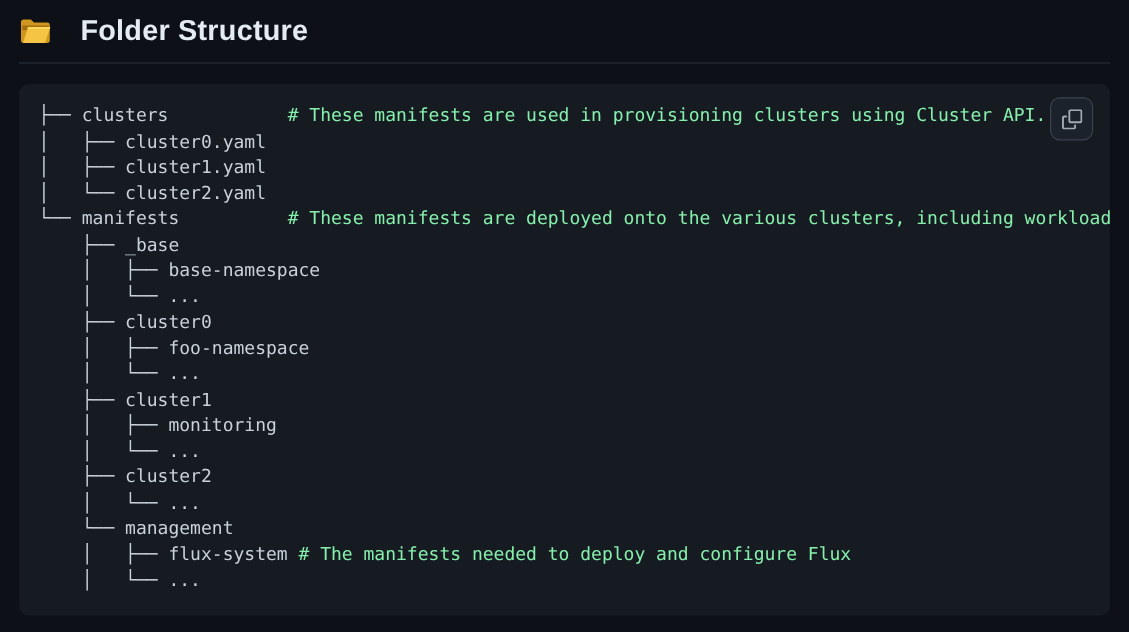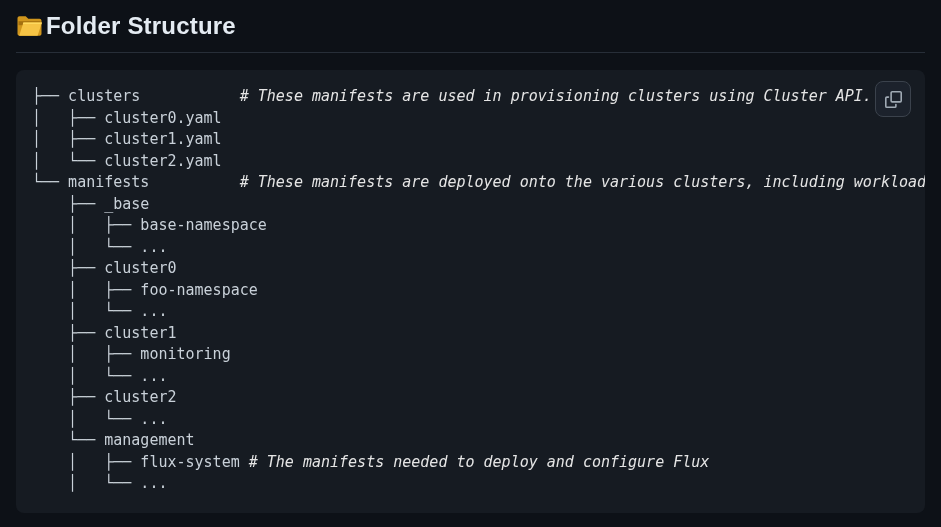--- a/index.html
+++ b/index.html
@@ -11,21 +11,21 @@
     background: #0d1117;
     font-family: "Liberation Sans", sans-serif;
   }
 
   .heading {
     margin: 0 16px;
     padding: 8px 0;
     border-bottom: 1px solid #272e38;
     display: flex;
     align-items: center;
-    gap: 3px;
+    gap: 24px;
   }
   .heading h2 {
     margin: 0;
     font-size: 24px;
     line-height: 36px;
     font-weight: 700;
     color: #e4ebf2;
     letter-spacing: 0.2px;
   }
   .folder-icon { display: inline-flex; width: 27px; height: 24px; }
@@ -43,21 +43,21 @@
     padding: 16px;
     font-family: "DejaVu Sans Mono", "Liberation Mono", monospace;
     font-size: 15px;
     line-height: 21.5px;
     color: #c9d1d9;
     white-space: pre;
     overflow: hidden;
     height: 100%;
   }
   .code-line { white-space: pre; }
-  .code-comment { color: #e5e5e5; font-style: italic; }
+  .code-comment { color: #86efac; }
 
   .copy-btn {
     position: absolute;
     top: 11px;
     right: 14px;
     width: 36px;
     height: 36px;
     border-radius: 8px;
     border: 1px solid #3b424c;
     background: #1c222c;

